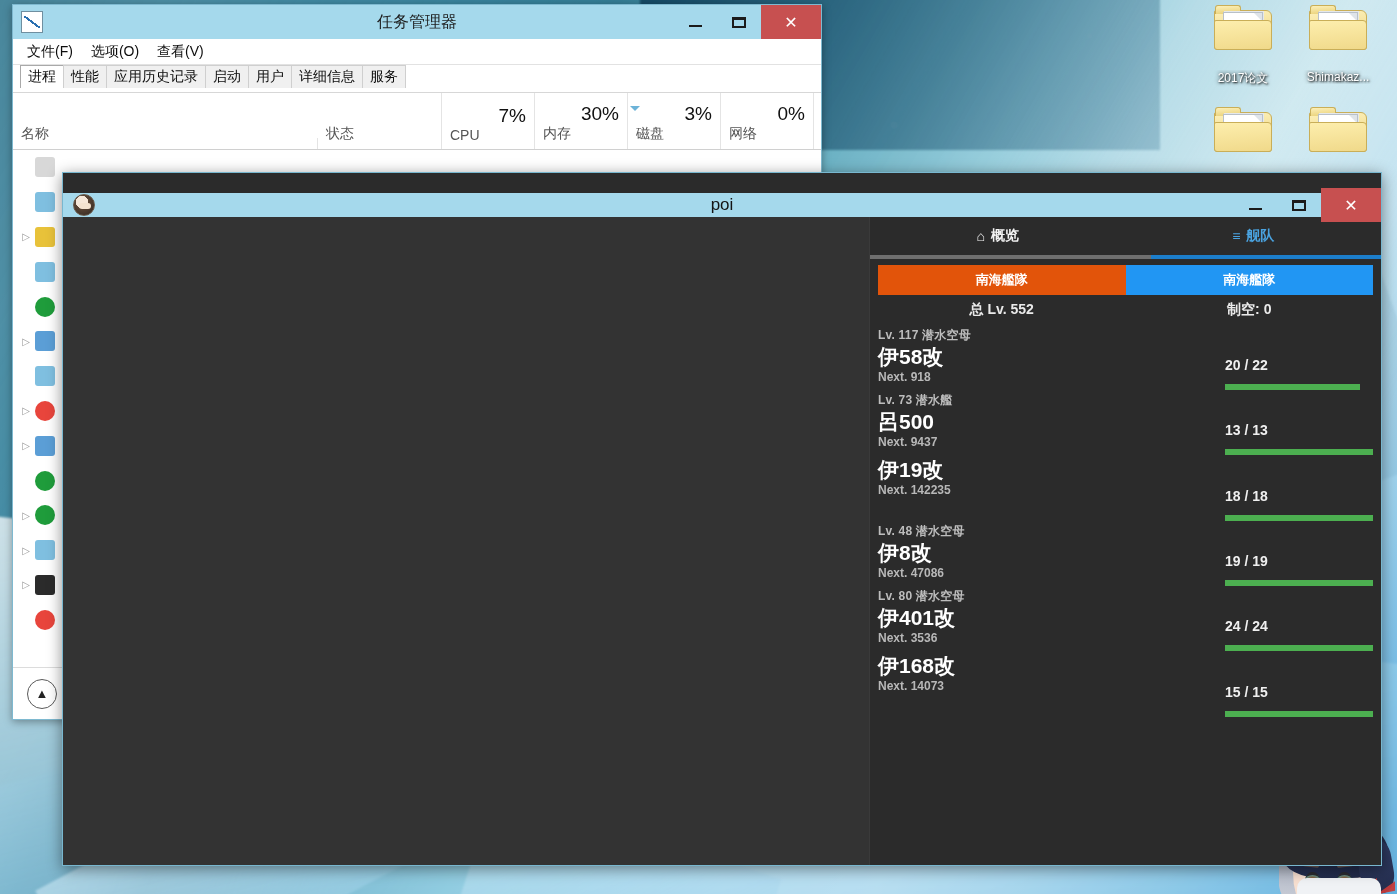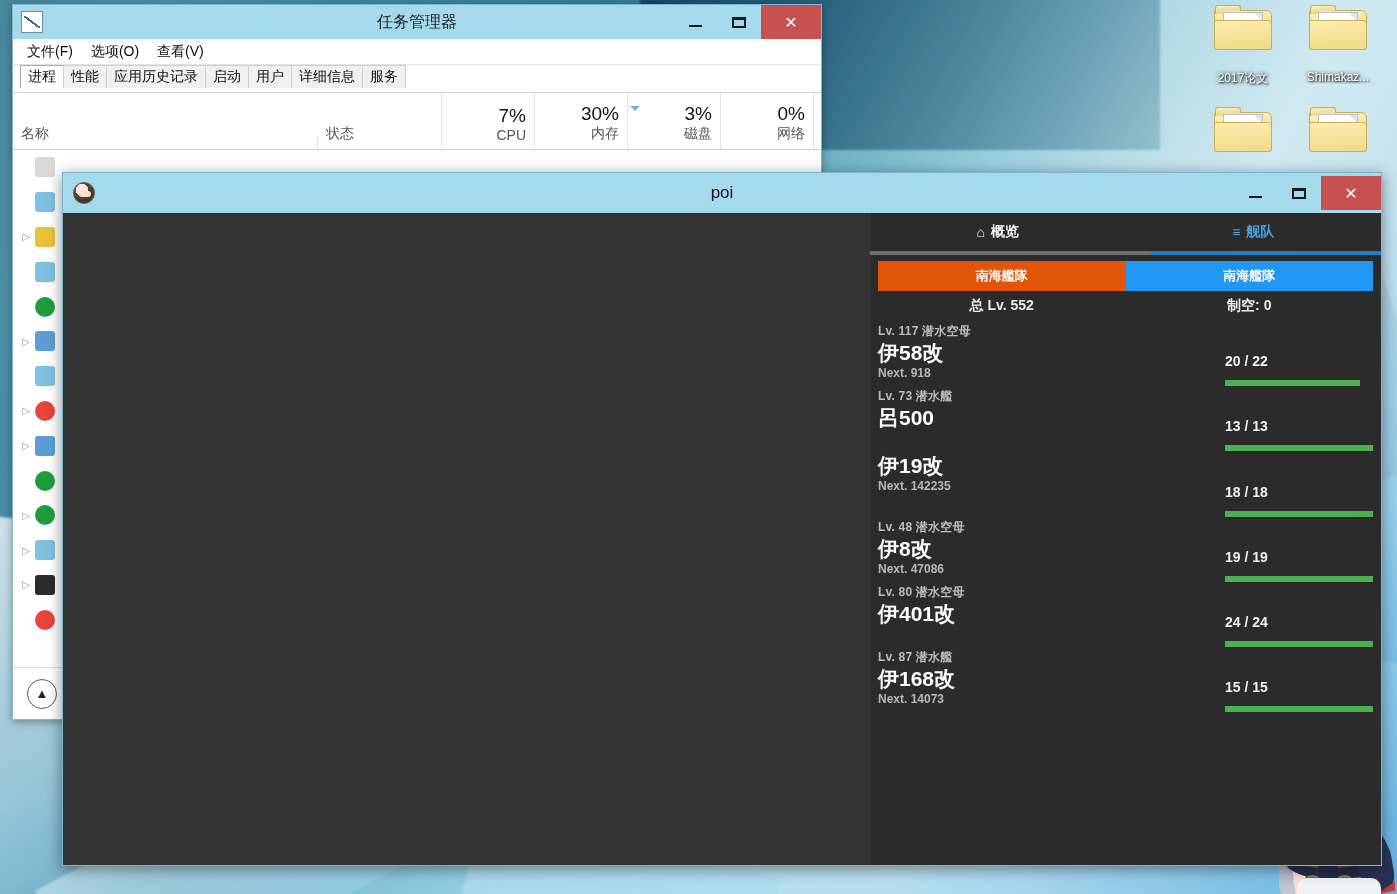--- a/index.html
+++ b/index.html
@@ -228,21 +228,21 @@
     display:flex; flex-direction:column; justify-content:flex-end;
     padding: 0 8px 6px; position:relative;
   }
   .tm-col .pct { font-size:19px; color:#111; text-align:right; line-height:1.15; }
   .tm-col .nm  { font-size:14px; color:#555; }
   .tm-col.name { width: 305px; margin-top: 45px; }
   .tm-col.name .nm { text-align:left; }
   .tm-col.status { width: 124px; }
   .tm-col.status .nm { text-align:left; }
   .tm-col.metric { width: 93px; }
-  .tm-col.metric .nm { text-align:right; }
+  .tm-col.metric .nm { }
   .sort-arrow {
     position:absolute; left: 2px; top: 13px;
     width:0;height:0; border-left:5px solid transparent; border-right:5px solid transparent;
     border-top:5px solid #6cb3d8;
   }
   .tm-body { flex:1 1 auto; overflow:hidden; position:relative; background:#fff; }
   .proc-row {
     display:flex; align-items:center; height: 34.8px;
     padding-left: 6px; font-size:13px; color:#111;
   }
@@ -263,22 +263,22 @@
   
   #poi {
     position:absolute; left:62px; top:172px;
     width: 1320px; height: 694px;
     border:1px solid #78b7cf;
     box-shadow: 0 3px 14px rgba(0,0,0,.45);
     z-index: 10; display:flex; flex-direction:column;
     background:#2b2b2b;
   }
   .poi-titlebar {
-    height: 40px; background:#a5d9ec; flex:0 0 auto;
-    display:flex; align-items:center; position:relative;
+    height: 24px; background:#a5d9ec; flex:0 0 auto;
+    display:flex; align-items:center; position:relative;margin-top:20px;
   }
   .poi-ico {
     width:22px;height:22px;margin-left:10px;border-radius:50%;
     background: radial-gradient(circle at 40% 35%, #f6e7d8 0 34%, #5a4434 36%, #2d2520 100%);
     border:1px solid #6a5a4a; flex:0 0 auto; position:relative;
   }
   .poi-ico::after{
     content:""; position:absolute; left:5px; top:8px; width:12px; height:6px;
     background:#f3e2cf; border-radius:3px;
   }
@@ -560,20 +560,21 @@
             <div class="ship-right">
               <div class="ship-hp">20 / 22</div>
               <div class="hp-track">
                 <div class="hp-fill" style="width: 91%; background: rgb(76, 175, 80);"></div>
               </div>
             </div>
           </div>
           <div class="ship-row">
             <div class="ship-meta">Lv. 73  潜水艦</div>
             <div class="ship-name">呂500</div>
+            <div class="ship-next">Next. 9437</div>
             <div class="ship-right">
               <div class="ship-hp">13 / 13</div>
               <div class="hp-track">
                 <div class="hp-fill" style="width: 100%; background: rgb(76, 175, 80);"></div>
               </div>
             </div>
           </div>
           <div class="ship-row">
             <div class="ship-name">伊19改</div>
             <div class="ship-next">Next. 142235</div>
@@ -591,29 +592,29 @@
             <div class="ship-right">
               <div class="ship-hp">19 / 19</div>
               <div class="hp-track">
                 <div class="hp-fill" style="width: 100%; background: rgb(76, 175, 80);"></div>
               </div>
             </div>
           </div>
           <div class="ship-row">
             <div class="ship-meta">Lv. 80  潜水空母</div>
             <div class="ship-name">伊401改</div>
+            <div class="ship-next">Next. 3536</div>
             <div class="ship-right">
               <div class="ship-hp">24 / 24</div>
               <div class="hp-track">
                 <div class="hp-fill" style="width: 100%; background: rgb(76, 175, 80);"></div>
               </div>
             </div>
           </div>
           <div class="ship-row">
-            <div class="ship-meta">Lv. 87  潜水艦</div>
             <div class="ship-name">伊168改</div>
             <div class="ship-next">Next. 14073</div>
             <div class="ship-right">
               <div class="ship-hp">15 / 15</div>
               <div class="hp-track">
                 <div class="hp-fill" style="width: 100%; background: rgb(76, 175, 80);"></div>
               </div>
             </div>
           </div>
         </div>

